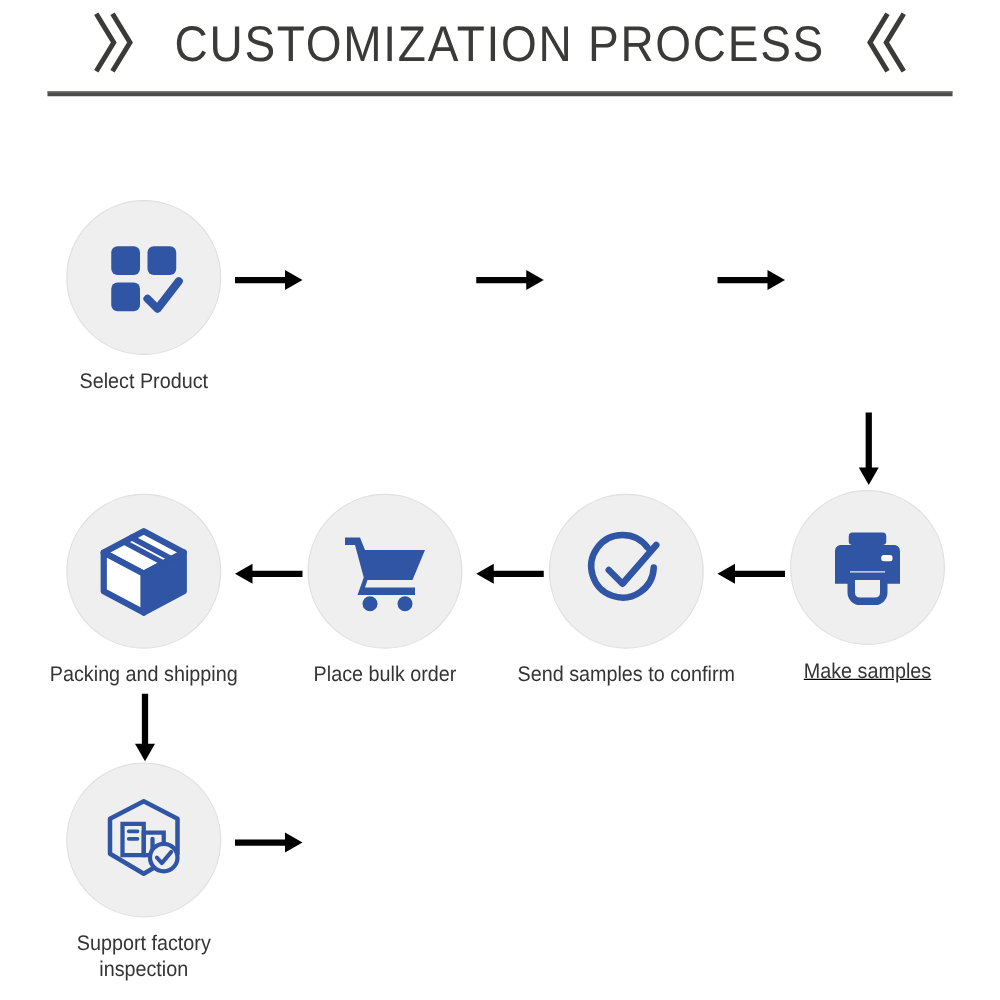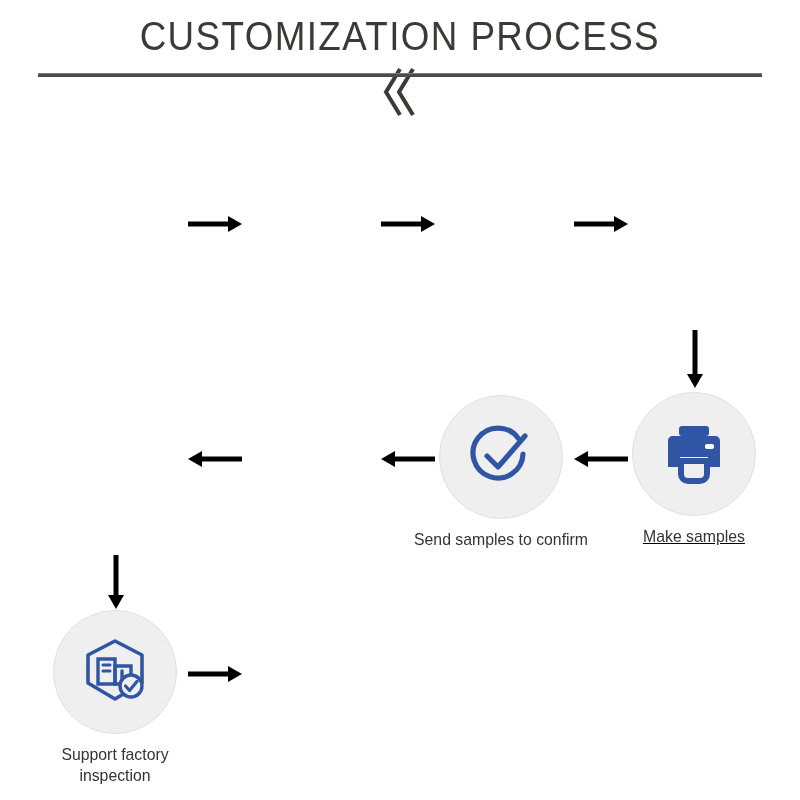--- a/index.html
+++ b/index.html
@@ -26,21 +26,20 @@
   #title-row {
     position: absolute;
     left: 0;
     top: 6px;
     width: 800px;
     height: 60px;
     display: flex;
     align-items: center;
     justify-content: center;
     gap: 10px;
-    flex-direction: column;
   }
   .chev {
     display: block;
     color: #3a3a38;
   }
   #title-text {
     font-family: "Liberation Sans", sans-serif;
     font-size: 40px;
     font-weight: 500;
     letter-spacing: 1.5px;
@@ -120,20 +119,33 @@
         <path d="M30 3 L16 26 L30 49" fill="none" stroke="#3a3a38" stroke-width="4" stroke-linecap="butt"></path>
         <path d="M17 3 L3 26 L17 49" fill="none" stroke="#3a3a38" stroke-width="4" stroke-linecap="butt"></path>
       </svg>
     </span>
   </div>
   <div id="title-rule"></div>
 </div>
 
 <div id="flow">
 
+  <div class="node" style="left:20px; top:60px;">
+    <div class="circle">
+      <span>
+        <svg width="66" height="66" viewBox="0 0 66 66">
+          <rect x="7" y="8" width="23" height="23" rx="5" fill="#2f55a4"></rect>
+          <rect x="36" y="8" width="23" height="23" rx="5" fill="#2f55a4"></rect>
+          <rect x="7" y="37" width="23" height="23" rx="5" fill="#2f55a4"></rect>
+          <path d="M36 50 L44 58 L61 36" fill="none" stroke="#2f55a4" stroke-width="6.5" stroke-linecap="round" stroke-linejoin="round"></path>
+        </svg>
+      </span>
+    </div>
+    <div class="node-label">Select Product</div>
+  </div>
 
 
 
 
   <div class="node" style="left:599px; top:292px;text-decoration:underline;">
     <div class="circle">
       <span>
         <svg width="70" height="66" viewBox="0 0 70 66">
           <rect x="20" y="5" width="30" height="10" rx="3" fill="#2f55a4"></rect>
           <path d="M9 20 C9 17 11 15 14 15 L56 15 C59 15 61 17 61 20 L61 46 L49 46
@@ -151,21 +163,49 @@
       <span>
         <svg width="70" height="70" viewBox="0 0 70 70">
           <path d="M52 16 A25 25 0 1 0 57 32" fill="none" stroke="#2f55a4" stroke-width="5.2" stroke-linecap="round"></path>
           <path d="M21 34 L32 45 L59 14" fill="none" stroke="#2f55a4" stroke-width="5.2" stroke-linecap="round" stroke-linejoin="round"></path>
         </svg>
       </span>
     </div>
     <div class="node-label">Send samples to confirm</div>
   </div>
 
-
+  <div class="node" style="left:213px; top:295px;">
+    <div class="circle">
+      <span>
+        <svg width="72" height="66" viewBox="0 0 72 66">
+          <path d="M4 6 L16 6 L20 16 L68 16 L58 40 L22 40 L20 46 L60 46 L60 52 L14 52
+                   L19 38 L12 12 L4 12 Z" fill="#2f55a4"></path>
+          <circle cx="24" cy="59" r="6" fill="#2f55a4"></circle>
+          <circle cx="52" cy="59" r="6" fill="#2f55a4"></circle>
+        </svg>
+      </span>
+    </div>
+    <div class="node-label">Place bulk order</div>
+  </div>
+
+  <div class="node" style="left:20px; top:295px;">
+    <div class="circle">
+      <span>
+        <svg width="72" height="72" viewBox="0 0 72 72">
+          <path d="M36 4 L68 21 L68 52 L36 69 L4 52 L4 21 Z" fill="#ffffff"></path>
+          <path d="M36 4 L68 21 L36 38 L4 21 Z" fill="#ffffff" stroke="#2f55a4" stroke-width="5" stroke-linejoin="round"></path>
+          <path d="M36 38 L36 69 L4 52 L4 21 Z" fill="#ffffff" stroke="#2f55a4" stroke-width="5" stroke-linejoin="round"></path>
+          <path d="M36 38 L68 21 L68 52 L36 69 Z" fill="#2f55a4" stroke="#2f55a4" stroke-width="5" stroke-linejoin="round"></path>
+          <path d="M20 12.5 L52 29.5" stroke="#2f55a4" stroke-width="4.5" stroke-linecap="round"></path>
+          <path d="M26 9 L58 26" stroke="#2f55a4" stroke-width="4.5" stroke-linecap="round"></path>
+        </svg>
+      </span>
+    </div>
+    <div class="node-label">Packing and shipping</div>
+  </div>
 
   <div class="node" style="left:20px; top:510px;">
     <div class="circle">
       <span>
         <svg width="72" height="70" viewBox="0 0 72 70">
           <path d="M36 4 L63 18 L63 46 L36 62 L9 46 L9 18 Z" fill="none" stroke="#2f55a4" stroke-width="3.6" stroke-linejoin="round"></path>
           <path d="M19 22 L19 47 L36 47 L36 22 Z" fill="none" stroke="#2f55a4" stroke-width="3.4"></path>
           <path d="M36 29 L52 29 L52 47 L36 47 Z" fill="none" stroke="#2f55a4" stroke-width="3.4"></path>
           <path d="M24 28 L31 28 M24 34 L31 34" stroke="#2f55a4" stroke-width="3" stroke-linecap="round"></path>
           <path d="M43 34 L43 42" stroke="#2f55a4" stroke-width="3.4" stroke-linecap="round"></path>

